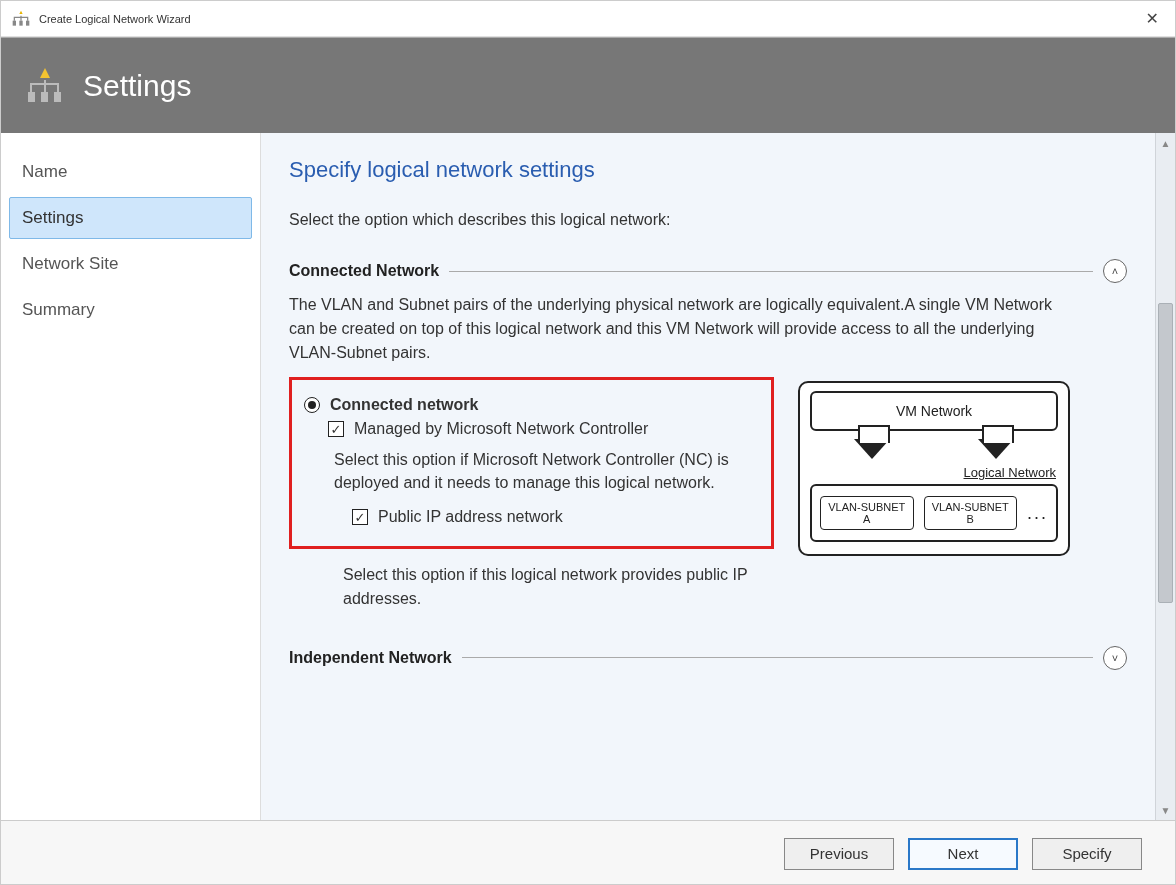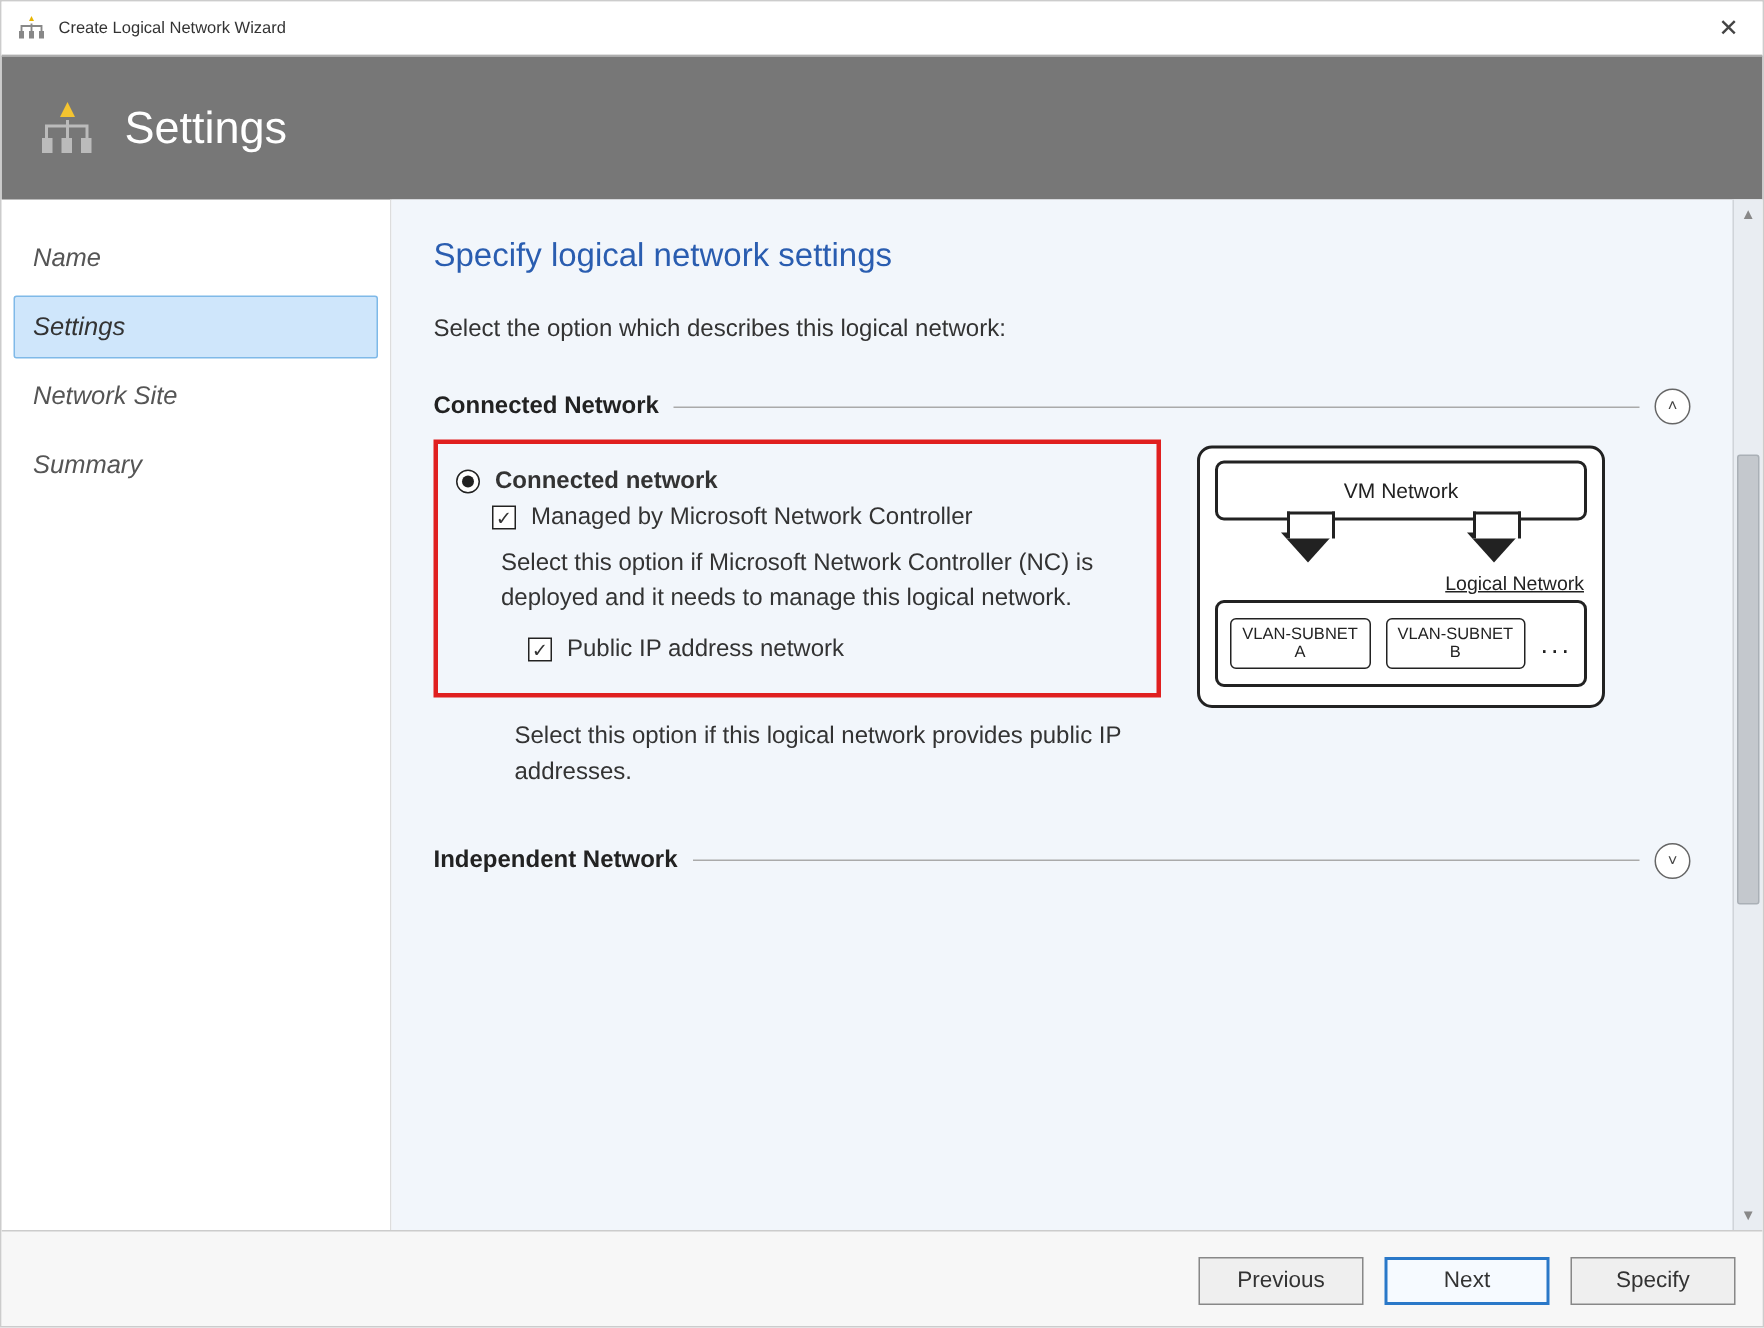--- a/index.html
+++ b/index.html
@@ -41,21 +41,20 @@
   .banner h1 { font-size: 30px; font-weight: 400; margin: 0; }
   
   .main {
     display: flex;
     height: calc(885px - 36px - 96px - 66px);
   }
   .sidebar {
     width: 260px;
     border-right: 1px solid #ddd;
     padding: 18px 8px;
-    font-style: italic;
   }
   .sidebar-item {
     padding: 10px 12px;
     font-size: 17px;
     color: #555;
     cursor: default;
     border: 1px solid transparent;
     border-radius: 2px;
     margin-bottom: 4px;
   }
@@ -209,21 +208,21 @@
     padding: 4px 6px; font-size: 11px; text-align:center;
     flex:1;
   }
   .diagram .dots { font-size:18px; letter-spacing:2px; }
   
   .footer {
     height: 66px;
     border-top: 1px solid #ccc;
     background: #f7f7f7;
     display:flex; align-items:center; justify-content:flex-end;
-    gap: 14px; padding: 0 18px;
+    gap: 14px; padding: 0 33px;
   }
   .btn {
     min-width: 110px; height: 32px;
     border: 1px solid #888;
     background: #efefef;
     font-size: 15px;
     display:flex; align-items:center; justify-content:center;
     cursor: default;
   }
   .btn.primary {
@@ -272,20 +271,21 @@
     <div class="content-inner">
       <h2>Specify logical network settings</h2>
       <div class="instruction">Select the option which describes this logical network:</div>
 
       <div class="section-header">
         <div class="section-title">Connected Network</div>
         <div class="section-line"></div>
         <div class="expand-btn">˄</div>
       </div>
 
+      <div class="section-desc">The VLAN and Subnet pairs of the underlying physical network are logically equivalent.A single VM Network can be created on top of this logical network and this VM Network will provide access to all the underlying VLAN-Subnet pairs.</div>
 
       <div class="content-row">
         <div>
           <div class="highlight-box">
             <div class="radio-row">
               <span class="radio-outer">
                   <span class="radio-inner"></span>
                 </span>
               <label>Connected network</label>
             </div>

